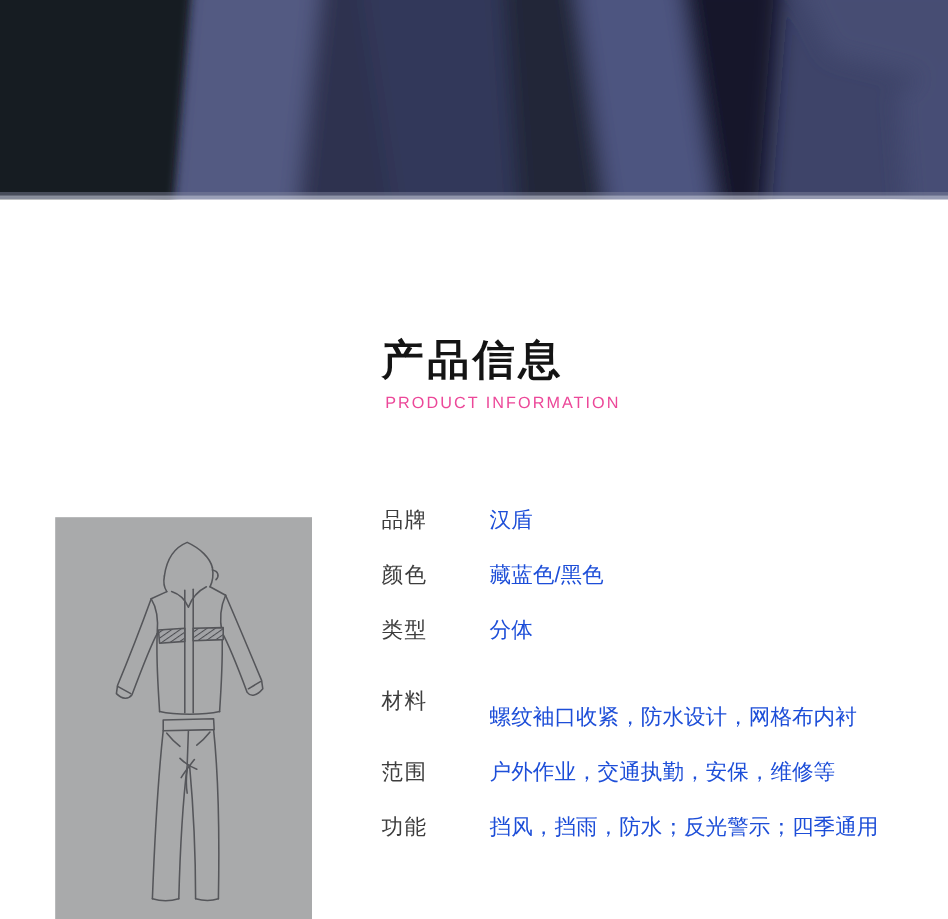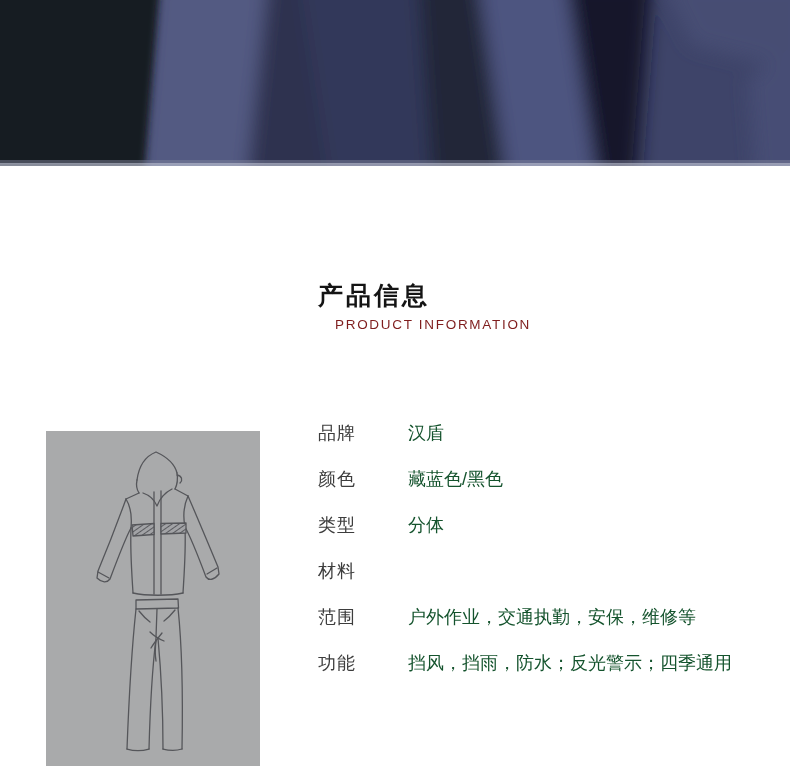--- a/index.html
+++ b/index.html
@@ -5,32 +5,32 @@
   html,body { margin:0; padding:0; background:#ffffff; }
   body { width:790px; height:766px; font-family:"Liberation Sans", sans-serif; }
   .page { position:relative; width:790px; height:766px; overflow:hidden; background:#ffffff; }
 
   
   .hero { position:absolute; left:0; top:0; width:790px; height:166px; overflow:hidden; }
   .hero svg { display:block; width:790px; height:166px; }
 
   
   .title-block { position:absolute; left:318px; top:281px; }
-  .title { margin:0; font-size:25px; line-height:1.15; font-weight:700; color:#141414; letter-spacing:3px; }
-  .subtitle { margin:7px 0 0 17px; font-size:13.5px; color:#7f1d1d; letter-spacing:1.7px; font-weight:400; }
+  .title { margin:0; font-size:35px; line-height:1.15; font-weight:700; color:#141414; letter-spacing:3px; }
+  .subtitle { margin:7px 0 0 3px; font-size:13.5px; color:#ec4899; letter-spacing:1.7px; font-weight:400; }
 
   
   .sketch-panel { position:absolute; left:46px; top:431px; width:214px; height:335px; background:#a9aaab; }
   .sketch-panel svg { display:block; width:214px; height:335px; }
 
   
   .spec-list { position:absolute; left:318px; top:424px; width:460px; color:#404040; }
   .spec-row { display:flex; align-items:center; margin-bottom:27px; font-size:18px; line-height:19px; }
   .spec-label { width:90px; flex:none; letter-spacing:1px; color:#3d3d3d; }
-  .spec-value { flex:1; color:#14532d; }
+  .spec-value { flex:1; color:#1d4ed8; }
   .spec-value .line2 { margin-top:26px; }
 </style>
 </head>
 <body>
 
 <div class="page">
 
   <div class="hero">
     <svg viewBox="0 0 790 166" preserveAspectRatio="none">
       <defs>
@@ -131,20 +131,21 @@
       <div class="spec-label">颜色</div>
       <div class="spec-value">藏蓝色/黑色</div>
     </div>
     <div class="spec-row">
       <div class="spec-label">类型</div>
       <div class="spec-value">分体</div>
     </div>
     <div class="spec-row">
       <div class="spec-label">材料</div>
       <div class="spec-value">
+        <div class="line2">螺纹袖口收紧，防水设计，网格布内衬</div>
       </div>
     </div>
     <div class="spec-row">
       <div class="spec-label">范围</div>
       <div class="spec-value">户外作业，交通执勤，安保，维修等</div>
     </div>
     <div class="spec-row">
       <div class="spec-label">功能</div>
       <div class="spec-value">挡风，挡雨，防水；反光警示；四季通用</div>
     </div>

